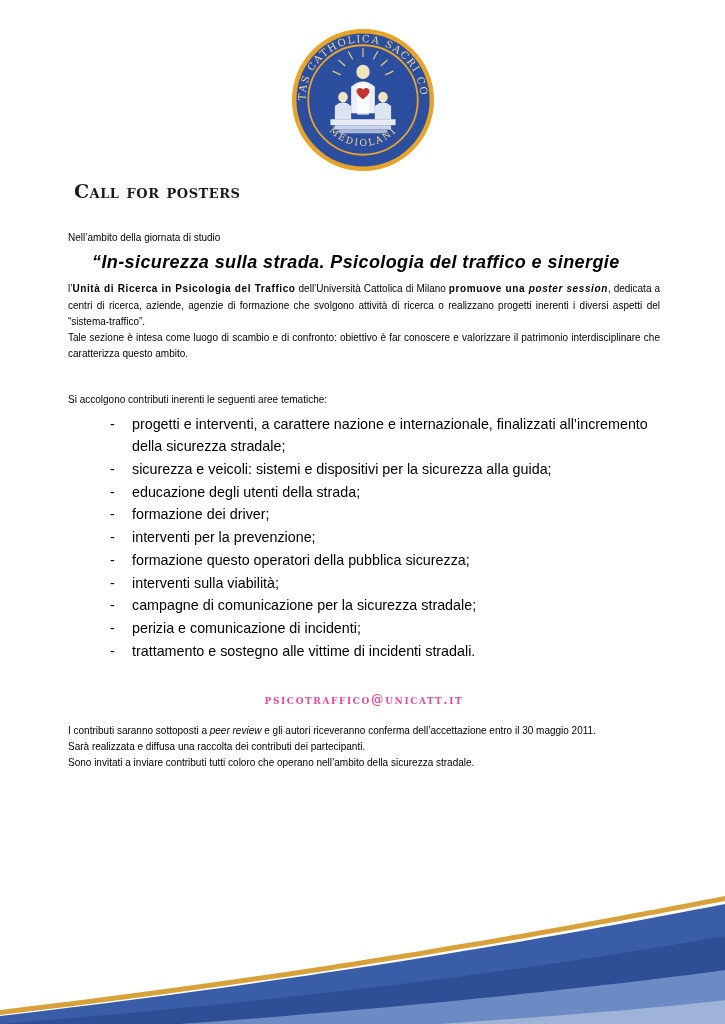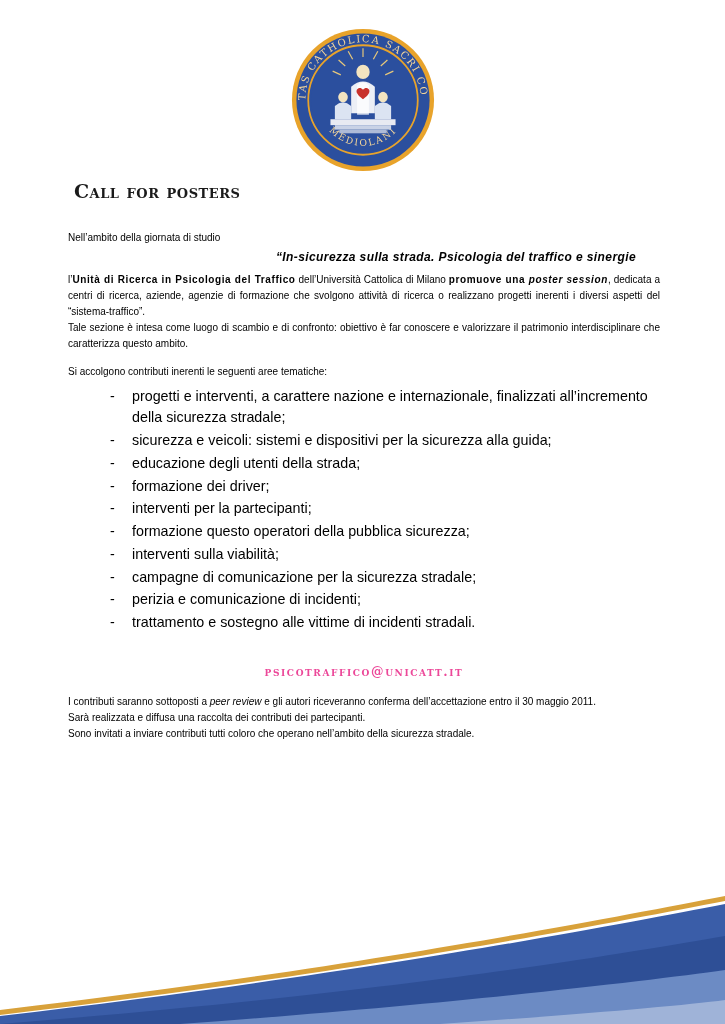--- a/index.html
+++ b/index.html
@@ -55,24 +55,24 @@
   }
   p {
     margin: 0;
     font-size: 10px;
     line-height: 1.62;
   }
   .intro-line {
     margin-bottom: 2px;
   }
   .quoted {
-    text-align: right;
+    text-align: left;
     font-style: italic;
     font-weight: bold;
-    font-size: 12px;
+    font-size: 18px;
     letter-spacing: 0.4px;
     line-height: 1.62;
     margin: 0 24px 4px 24px;
   }
   .para-just {
     text-align: justify;
     margin-bottom: 0;
   }
   .bold-sp {
     font-weight: bold;
@@ -80,21 +80,21 @@
   }
   .bold-ital-sp {
     font-weight: bold;
     font-style: italic;
     letter-spacing: 0.6px;
   }
   .block-2 {
     margin-top: 2px;
   }
   .gap-top {
-    margin-top: 11px;
+    margin-top: 30px;
   }
   ul.topics {
     list-style: none;
     margin: 6px 0 0 0;
     padding: 0 0 0 42px;
   }
   ul.topics li {
     font-size: 14.3px;
     line-height: 1.52;
     position: relative;
@@ -202,21 +202,21 @@
 
     <p class="para-just">Tale sezione è intesa come luogo di scambio e di confronto: obiettivo è far conoscere e valorizzare il patrimonio interdisciplinare che caratterizza questo ambito.</p>
 
     <p class="gap-top">Si accolgono contributi inerenti le seguenti aree tematiche:</p>
 
     <ul class="topics">
       <li><span class="dash">-</span><span>progetti e interventi, a carattere nazione e internazionale, finalizzati all’incremento della sicurezza stradale;</span></li>
       <li><span class="dash">-</span><span>sicurezza e veicoli: sistemi e dispositivi per la sicurezza alla guida;</span></li>
       <li><span class="dash">-</span><span>educazione degli utenti della strada;</span></li>
       <li><span class="dash">-</span><span>formazione dei driver;</span></li>
-      <li><span class="dash">-</span><span>interventi per la partecipanti;</span></li>
+      <li><span class="dash">-</span><span>interventi per la prevenzione;</span></li>
       <li><span class="dash">-</span><span>formazione questo operatori della pubblica sicurezza;</span></li>
       <li><span class="dash">-</span><span>interventi sulla viabilità;</span></li>
       <li><span class="dash">-</span><span>campagne di comunicazione per la sicurezza stradale;</span></li>
       <li><span class="dash">-</span><span>perizia e comunicazione di incidenti;</span></li>
       <li><span class="dash">-</span><span>trattamento e sostegno alle vittime di incidenti stradali.</span></li>
     </ul>
 
     <div class="abstract-block">
       <p class="email">psicotraffico@unicatt.it</p>
     </div>

